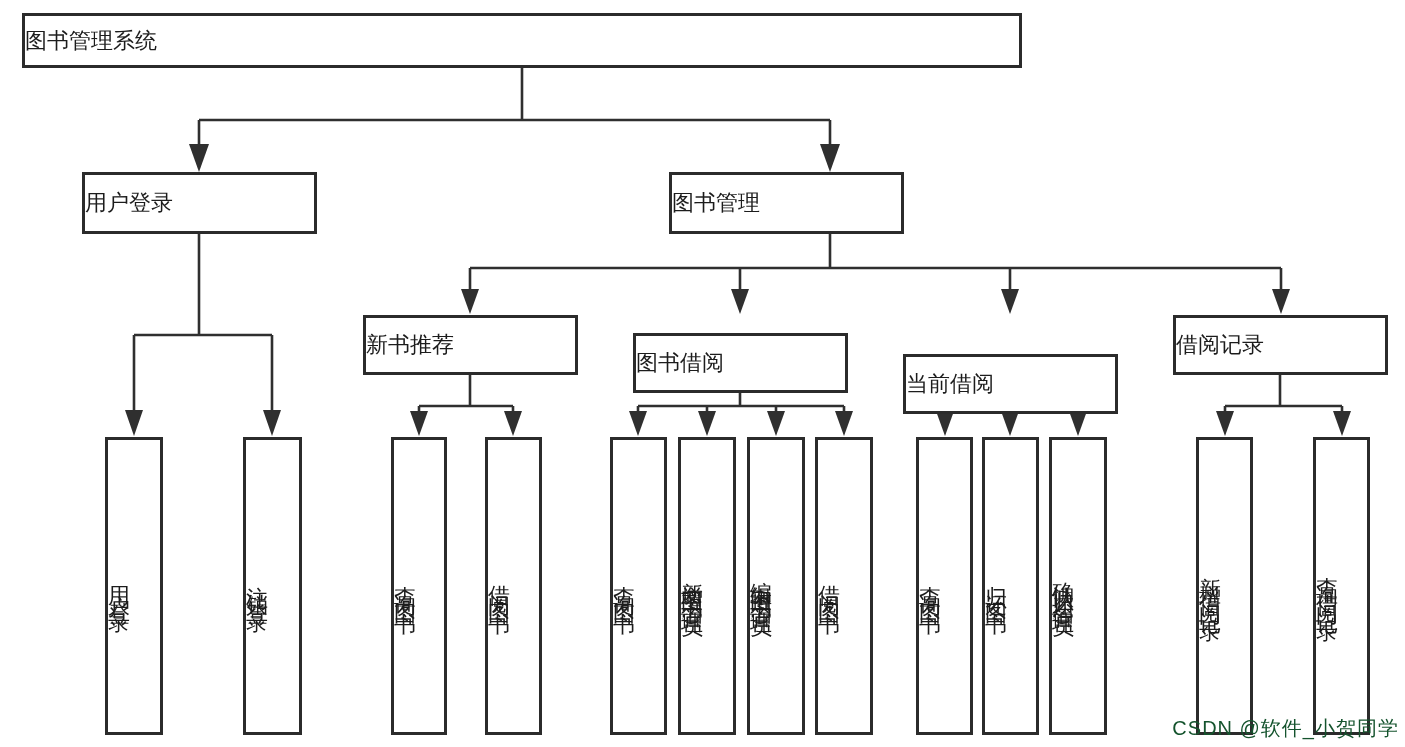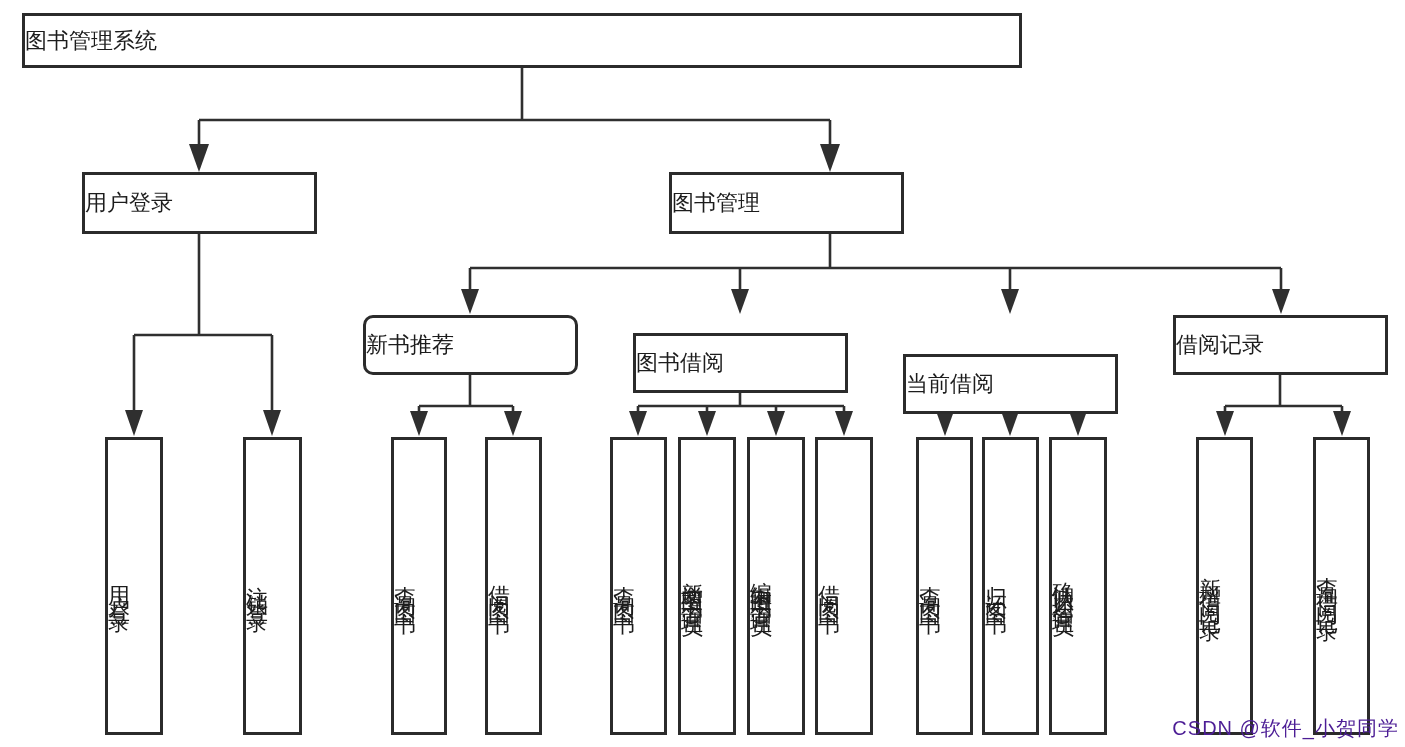--- a/index.html
+++ b/index.html
@@ -26,41 +26,41 @@
     text-orientation:mixed;
     letter-spacing:9px;
     white-space:nowrap;
     line-height:1;
   }
   .node-v span.tight{letter-spacing:5px;}
   
   .n-root          {left:22px;  top:13px;  width:1000px;height:55px;}
   .n-user-login    {left:82px;  top:172px; width:235px; height:62px;}
   .n-book-mgmt     {left:669px; top:172px; width:235px; height:62px;}
-  .n-new-book-rec  {left:363px; top:315px; width:215px; height:60px;border-radius:10px;}
+  .n-new-book-rec  {left:363px; top:315px; width:215px; height:60px;}
   .n-book-borrow   {left:633px; top:333px; width:215px; height:60px;}
   .n-current-borrow{left:903px; top:315px; width:215px; height:60px;margin-top:39px;}
   .n-borrow-records{left:1173px;top:315px; width:215px; height:60px;}
   .n-login      {left:105px; top:437px;width:58px;height:298px;}
   .n-logout     {left:243px; top:437px;width:59px;height:298px;}
   .n-nb-query   {left:391px; top:437px;width:56px;height:298px;}
   .n-nb-borrow  {left:485px; top:437px;width:57px;height:298px;}
   .n-bb-query   {left:610px; top:437px;width:57px;height:298px;}
   .n-bb-add     {left:678px; top:437px;width:58px;height:298px;}
   .n-bb-edit    {left:747px; top:437px;width:58px;height:298px;}
   .n-bb-borrow  {left:815px; top:437px;width:58px;height:298px;}
   .n-cb-query   {left:916px; top:437px;width:57px;height:298px;}
   .n-cb-return  {left:982px; top:437px;width:57px;height:298px;}
   .n-cb-confirm {left:1049px;top:437px;width:58px;height:298px;}
   .n-br-add     {left:1196px;top:437px;width:57px;height:298px;}
   .n-br-query   {left:1313px;top:437px;width:57px;height:298px;}
   .watermark{
     position:absolute;
     right:6px;bottom:5px;
-    color:#4c1d95;
+    color:#14532d;
     font-size:20px;
     letter-spacing:1px;
     z-index:3;
     pointer-events:none;
   }
 </style>
 </head>
 <body>
 
 <div id="canvas">

